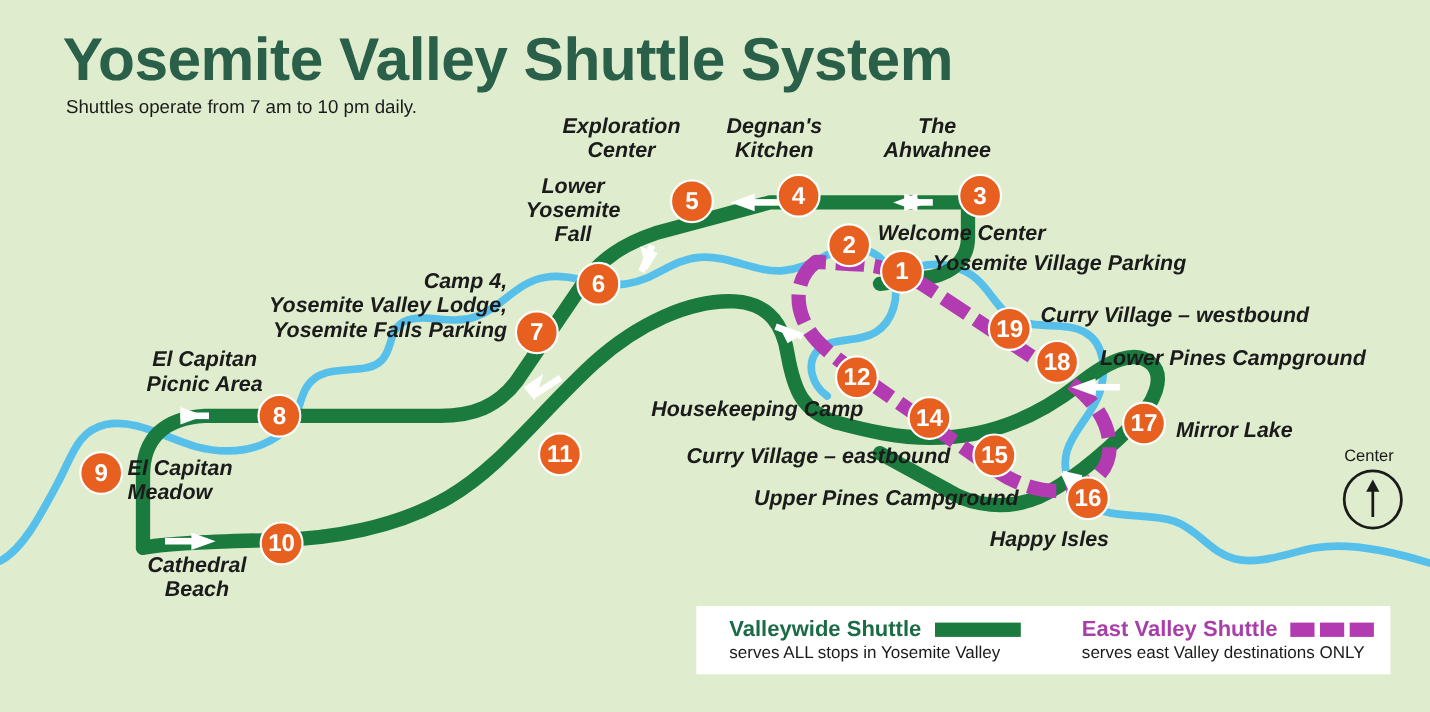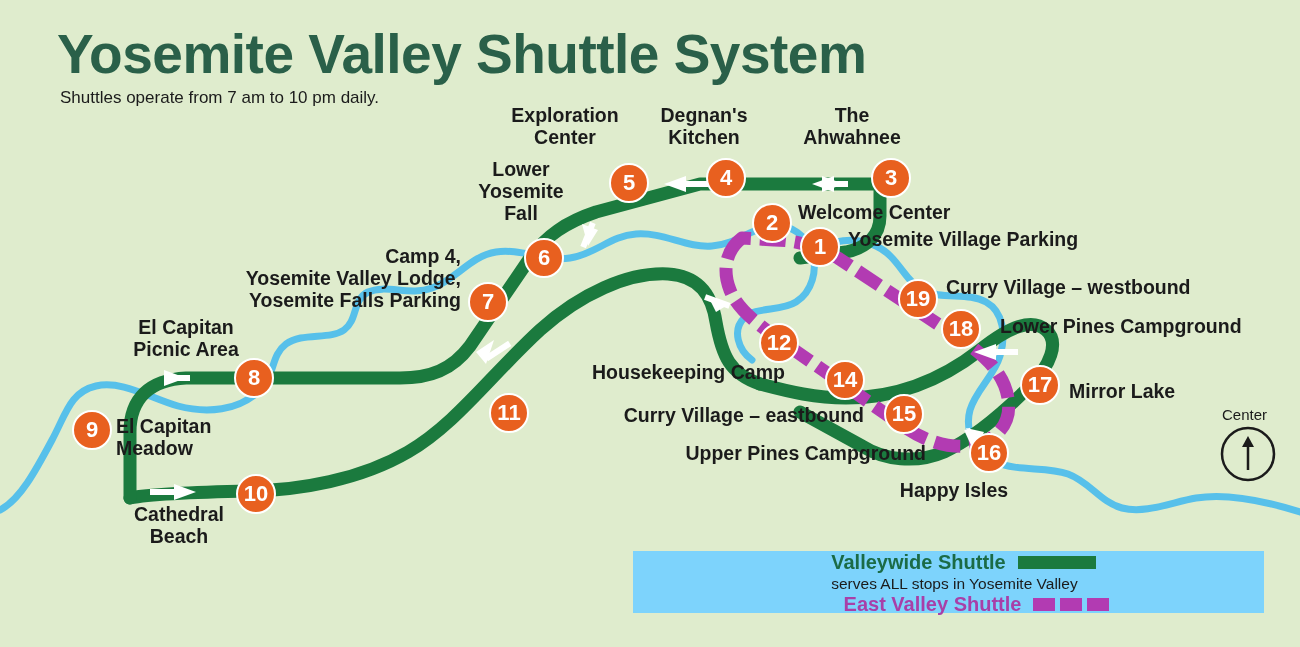--- a/index.html
+++ b/index.html
@@ -25,30 +25,30 @@
 
   .stop{
     position:absolute;width:40px;height:40px;border-radius:50%;
     background:#e8601f;border:2.5px solid #ffffff;
     color:#ffffff;font-size:22px;font-weight:bold;
     display:flex;align-items:center;justify-content:center;
     box-sizing:border-box;
   }
   .lbl{
     position:absolute;font-size:19.5px;font-weight:bold;color:#1b1b1b;
-    line-height:1.12;white-space:pre-line;
+    line-height:1.12;white-space:pre-line;font-style:italic;
   }
   .lbl.c{text-align:center;}
   .lbl.r{text-align:right;}
   .lbl.l{text-align:left;}
 
   
   .legend{
     position:absolute;left:633px;top:551px;width:631px;height:62px;
-    background:#7dd3fc;display:flex;align-items:center;flex-direction:column;
+    background:#ffffff;display:flex;align-items:center;
   }
   .legend-block{display:flex;flex-direction:column;justify-content:center;}
   .legend-row{display:flex;align-items:center;}
   .legend-title{font-size:20px;font-weight:bold;color:#1b6b46;white-space:nowrap;}
   .legend-title.purple{color:#a83fa8;}
   .legend-sub{font-size:15.5px;color:#1b1b1b;white-space:nowrap;margin-top:1px;}
   .swatch-green{width:78px;height:13px;background:#1b7a3e;margin-left:12px;}
   .swatch-purple{display:flex;gap:5px;margin-left:12px;}
   .swatch-purple span{width:22px;height:13px;background:#b23bb2;display:block;}
 
@@ -198,16 +198,17 @@
     </div>
     <div class="legend-block" style="margin-left:56px;">
       <div class="legend-row">
         <span class="legend-title purple">East Valley Shuttle</span>
         <span class="swatch-purple">
             <span></span>
             <span></span>
             <span></span>
           </span>
       </div>
+      <div class="legend-sub">serves east Valley destinations ONLY</div>
     </div>
   </div>
 
 </div>
 
 </body></html>

